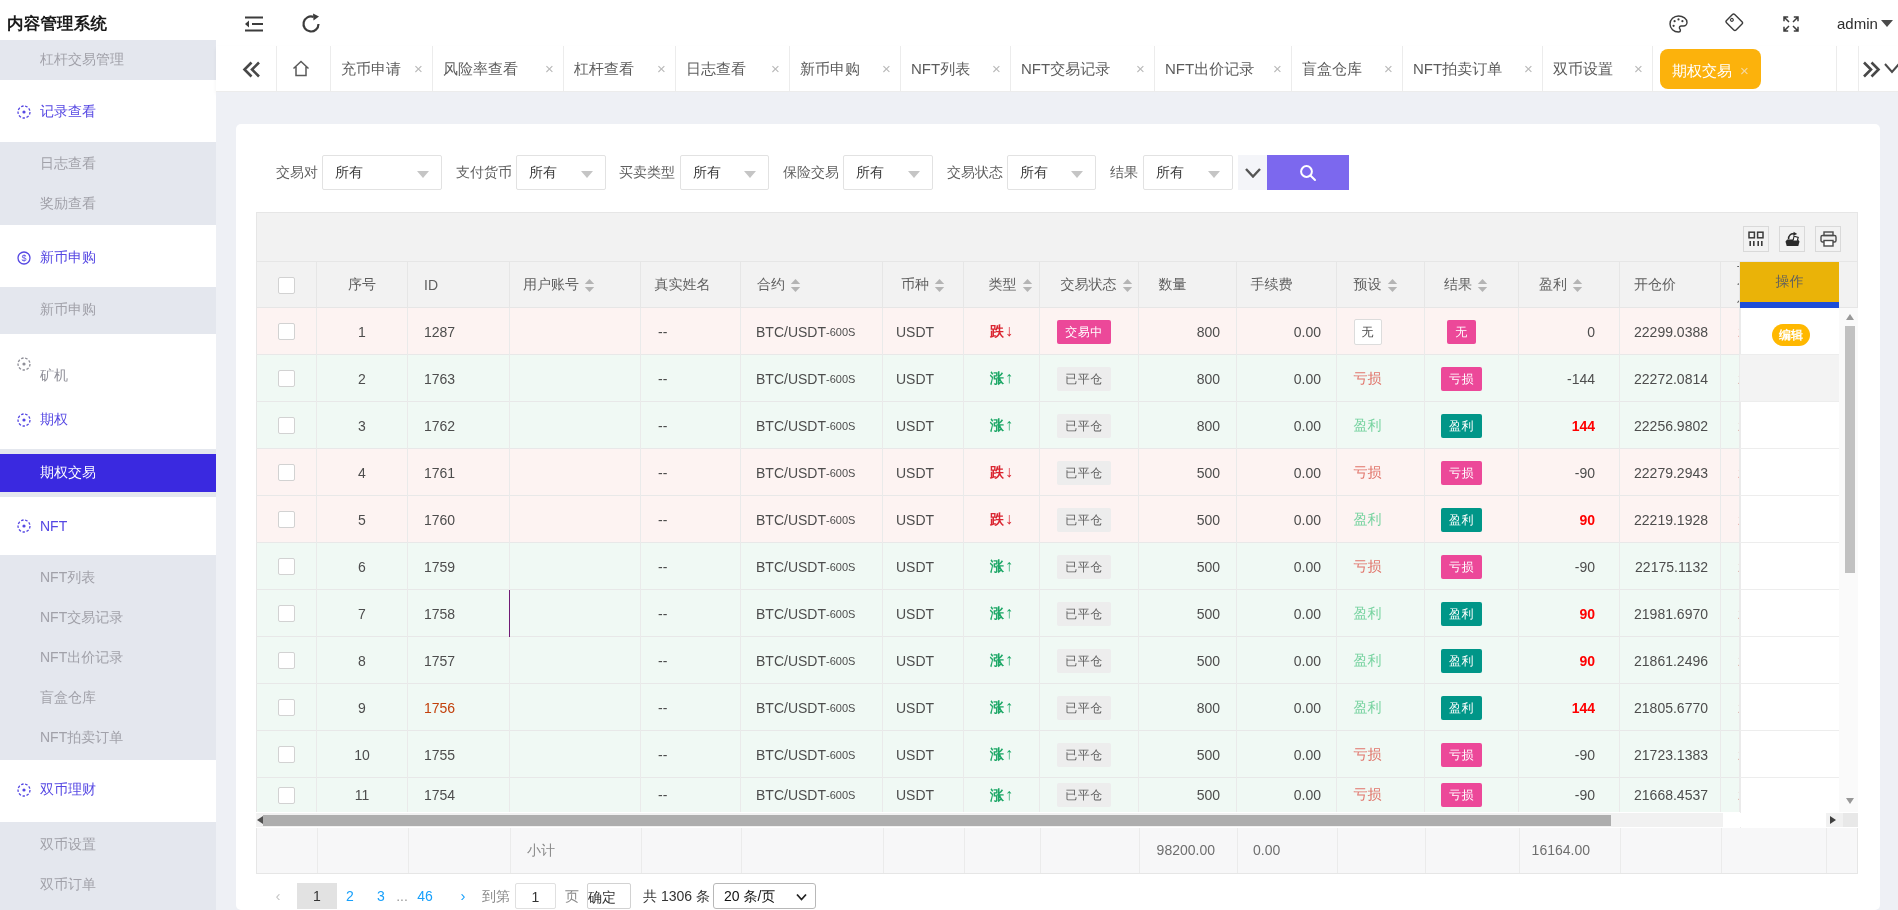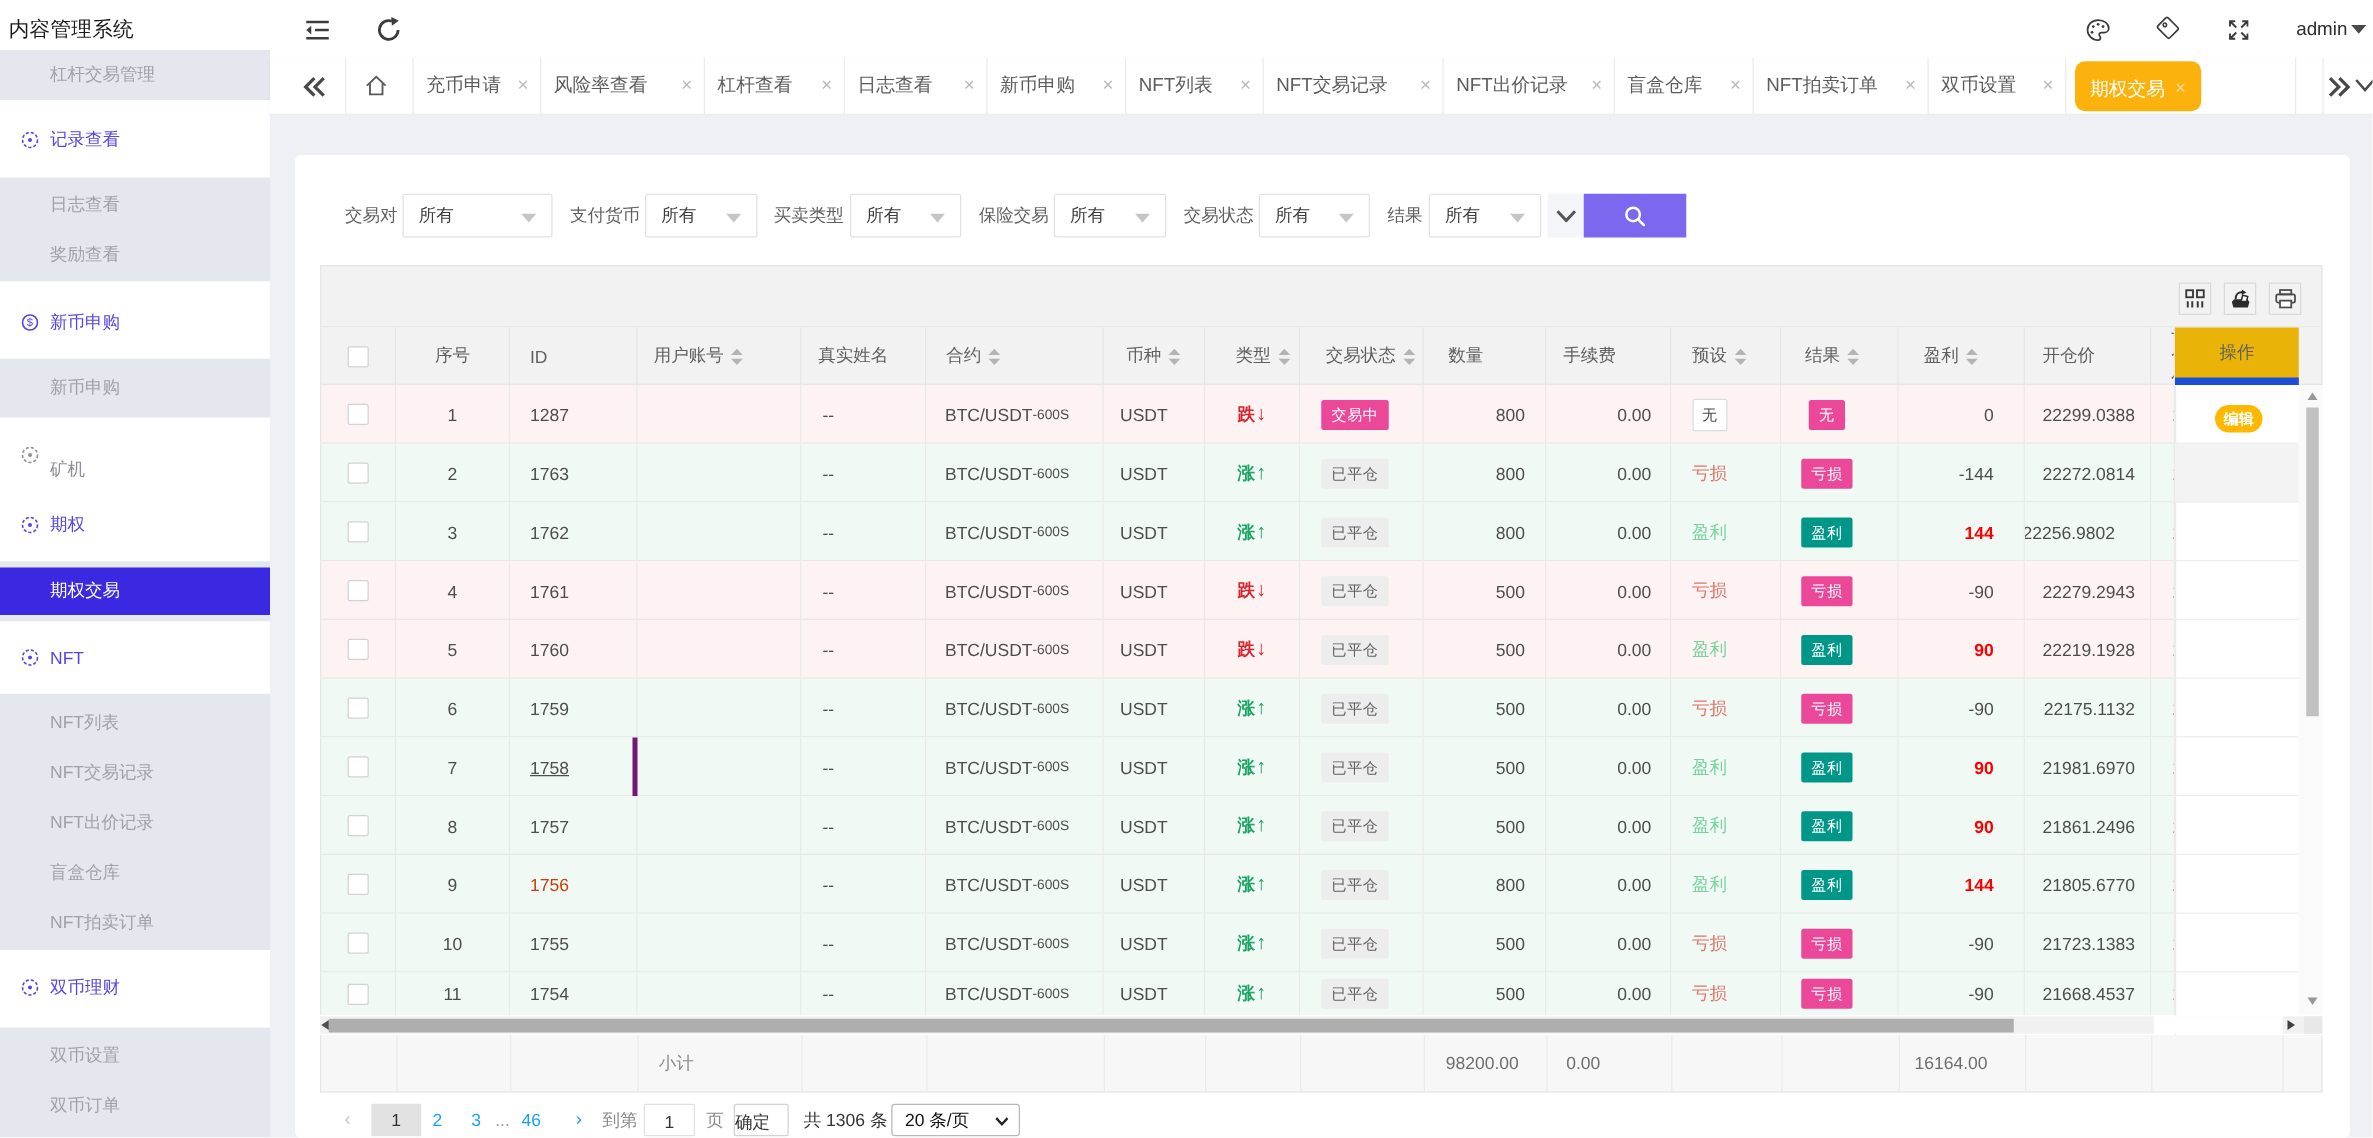--- a/index.html
+++ b/index.html
@@ -24,21 +24,21 @@
 .sel{position:absolute;top:155px;height:35px;background:#fff;border:1px solid #e2e2e2;border-radius:2px;font-size:14px;color:#3c3c3c;line-height:33px;padding-left:12px}
 .sel:after{content:"";position:absolute;right:12px;top:15px;border-left:6px solid transparent;border-right:6px solid transparent;border-top:7px solid #c5c5c5}
 .tabsep{position:absolute;top:46px;width:1px;height:46px;background:#ececec}
 .tabtxt{position:absolute;top:46px;height:46px;line-height:46px;font-size:15px;color:#5c5c5c;white-space:nowrap}
 .tabx{position:absolute;top:46px;height:46px;line-height:46px;font-size:15px;color:#b9b9b9}
 .hbtn{position:absolute;top:226px;width:26px;height:26px;border:1px solid #d9d9d9;background:#f2f2f2;display:flex;align-items:center;justify-content:center}
 .pgnum{position:absolute;top:883px;height:26px;line-height:26px;font-size:14px;text-align:center}
 </style></head><body>
 
 <div class="ab" style="left:0;top:0;width:216px;height:910px;background:#fff"></div>
-<div class="ab" style="left:7px;top:13px;font-size:16.5px;font-weight:400;color:#1a1a1a;letter-spacing:.2px">内容管理系统</div>
+<div class="ab" style="left:7px;top:13px;font-size:16.5px;font-weight:700;color:#1a1a1a;letter-spacing:.2px">内容管理系统</div>
 <div class="menu-sub" style="top:40px;height:40px"></div>
 <div class="menu-sub" style="top:142px;height:83px"></div>
 <div class="menu-sub" style="top:287px;height:47px"></div>
 <div class="menu-sub" style="top:449px;height:48px"></div>
 <div class="menu-sub" style="top:555px;height:205px"></div>
 <div class="menu-sub" style="top:822px;height:88px"></div>
 <div class="ab" style="left:0;top:454px;width:216px;height:38px;background:#3a29e0"></div>
 <div class="ab" style="left:40px;top:464px;font-size:14px;color:#fff">期权交易</div>
 <div class="mi" style="top:60px">杠杆交易管理</div>
 <div class="mi" style="top:164px">日志查看</div>
@@ -330,21 +330,21 @@
   </div>
 <div class="cell r" style="left:1139px;top:402px;width:98px;height:47px;padding-right:16px;color:#4d4d4d;border-right:1px solid #eaeaea;">800</div>
 <div class="cell r" style="left:1237px;top:402px;width:100px;height:47px;padding-right:15px;color:#4d4d4d;border-right:1px solid #eaeaea;">0.00</div>
 <div class="cell c" style="left:1337px;top:402px;width:88px;height:47px;padding-right:26px;border-right:1px solid #eaeaea;">
     <span style="color:#77d3a0">盈利</span>
   </div>
 <div class="cell c" style="left:1425px;top:402px;width:94px;height:47px;padding-right:20px;border-right:1px solid #eaeaea;">
     <span class="badge b-teal">盈利</span>
   </div>
 <div class="cell r" style="left:1519px;top:402px;width:101px;height:47px;padding-right:24px;color:#fe0000;font-weight:700;border-right:1px solid #eaeaea;">144</div>
-<div class="cell r" style="left:1620px;top:402px;width:101px;height:47px;padding-right:28px;color:#4d4d4d;border-right:1px solid #eaeaea;">22256.9802</div>
+<div class="cell r" style="left:1620px;top:402px;width:101px;height:47px;padding-right:12px;color:#4d4d4d;border-right:1px solid #eaeaea;">22256.9802</div>
 <div class="cell " style="left:1721px;top:402px;width:19px;height:47px;border-right:1px solid #eaeaea;">
     <span style="color:#c0392b;margin-left:17px">2</span>
   </div>
 <div class="ab" style="left:256px;top:449px;width:1600px;height:47px;background:#fdf3f2;border-left:1px solid #e6e6e6"></div>
 <div class="ab" style="left:256px;top:495px;width:1484px;height:1px;background:#e8e8e8"></div>
 <div class="cell c" style="left:256px;top:449px;width:61px;height:47px;border-right:1px solid #eaeaea;">
     <span class="chk"></span>
   </div>
 <div class="cell c" style="left:317px;top:449px;width:91px;height:47px;color:#4d4d4d;border-right:1px solid #eaeaea;">4</div>
 <div class="cell " style="left:408px;top:449px;width:102px;height:47px;padding-left:16px;color:#4d4d4d;border-right:1px solid #eaeaea;">1761</div>
@@ -430,21 +430,21 @@
 <div class="cell r" style="left:1620px;top:543px;width:101px;height:47px;padding-right:12px;color:#4d4d4d;border-right:1px solid #eaeaea;">22175.1132</div>
 <div class="cell " style="left:1721px;top:543px;width:19px;height:47px;border-right:1px solid #eaeaea;">
     <span style="color:#c0392b;margin-left:17px">2</span>
   </div>
 <div class="ab" style="left:256px;top:590px;width:1600px;height:47px;background:#f0f9f4;border-left:1px solid #e6e6e6"></div>
 <div class="ab" style="left:256px;top:636px;width:1484px;height:1px;background:#e8e8e8"></div>
 <div class="cell c" style="left:256px;top:590px;width:61px;height:47px;border-right:1px solid #eaeaea;">
     <span class="chk"></span>
   </div>
 <div class="cell c" style="left:317px;top:590px;width:91px;height:47px;color:#4d4d4d;border-right:1px solid #eaeaea;">7</div>
-<div class="cell " style="left:408px;top:590px;width:102px;height:47px;padding-left:16px;color:#4d4d4d;border-right:4px solid #701a75;text-decoration:underline;">1758</div>
+<div class="cell " style="left:408px;top:590px;width:102px;height:47px;padding-left:16px;color:#4d4d4d;border-right:1px solid #701a75;">1758</div>
 <div class="cell " style="left:510px;top:590px;width:131px;height:47px;border-right:1px solid #eaeaea;"></div>
 <div class="cell " style="left:641px;top:590px;width:100px;height:47px;padding-left:17px;color:#4d4d4d;border-right:1px solid #eaeaea;">--</div>
 <div class="cell " style="left:741px;top:590px;width:142px;height:47px;padding-left:15px;color:#4d4d4d;border-right:1px solid #eaeaea;">BTC/USDT<span style="font-size:11px;letter-spacing:0">-600S</span></div>
 <div class="cell " style="left:883px;top:590px;width:81px;height:47px;padding-left:13px;color:#4d4d4d;border-right:1px solid #eaeaea;">USDT</div>
 <div class="cell c" style="left:964px;top:590px;width:76px;height:47px;border-right:1px solid #eaeaea;">
     <span class="up">涨<span style="font-weight:400;font-size:16px;margin-left:1px">↑</span></span>
   </div>
 <div class="cell c" style="left:1040px;top:590px;width:99px;height:47px;padding-right:10px;border-right:1px solid #eaeaea;">
     <span class="badge b-gray">已平仓</span>
   </div>

